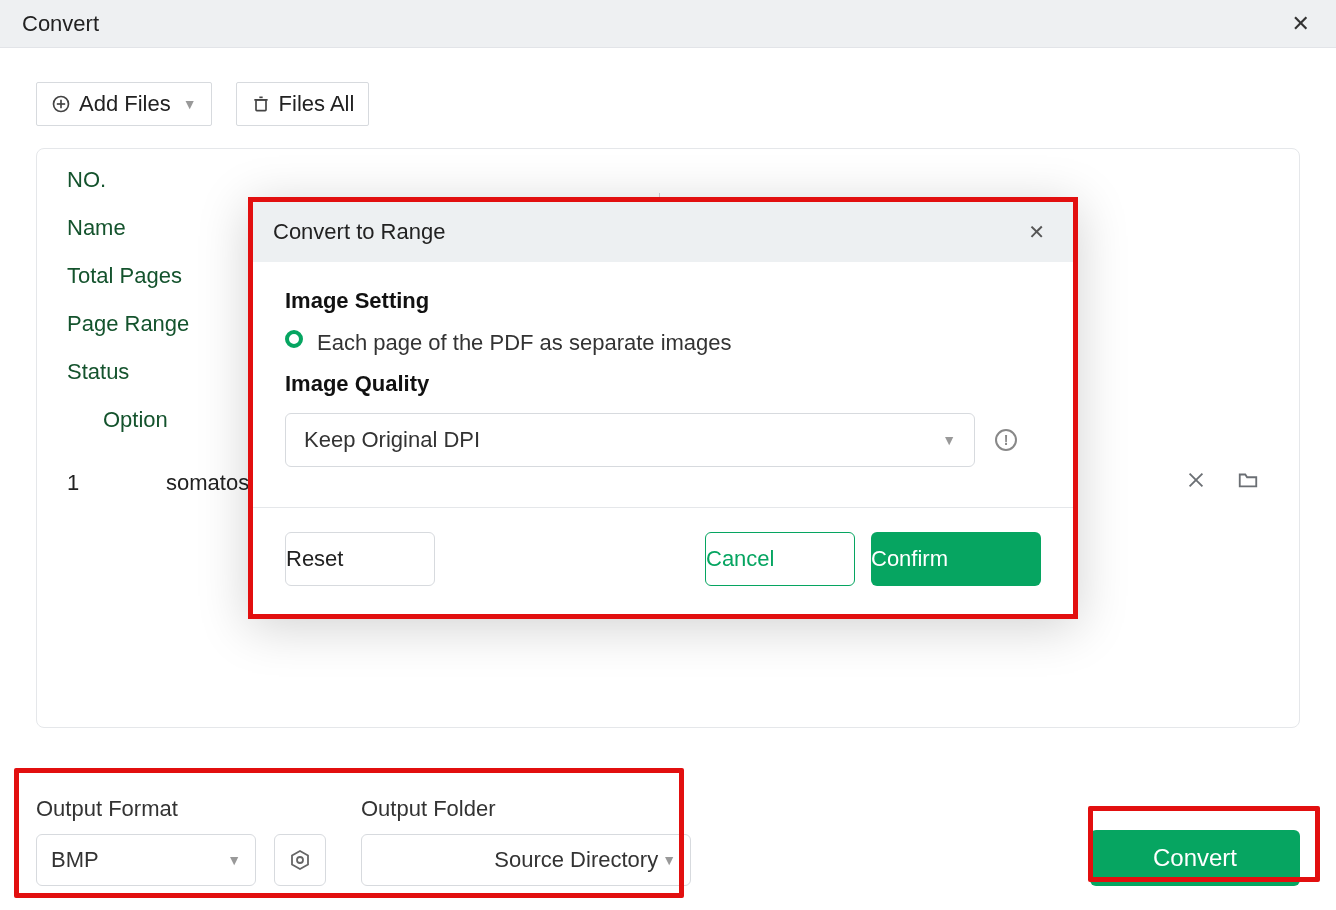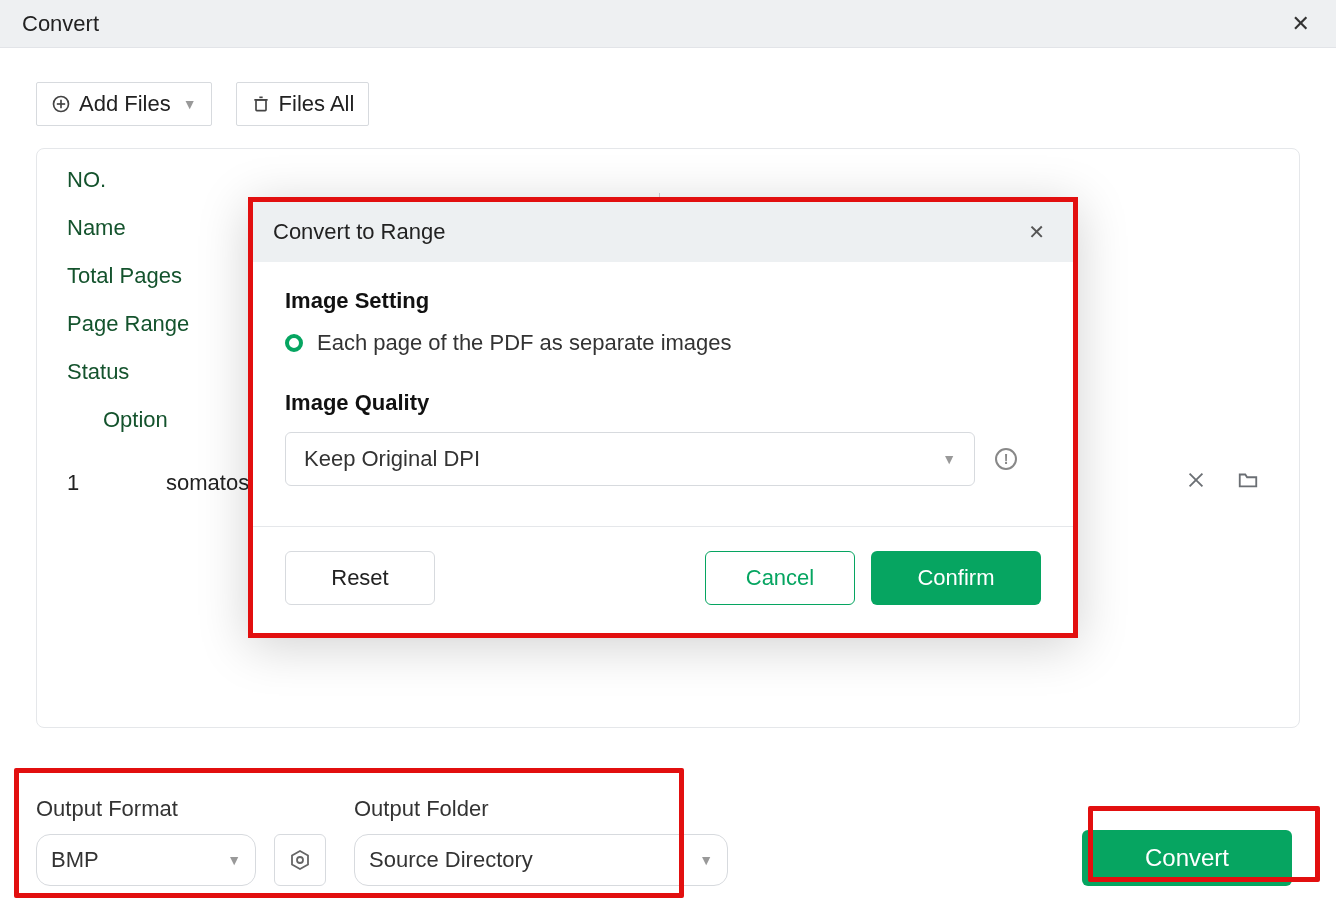--- a/index.html
+++ b/index.html
@@ -77,37 +77,37 @@
     padding: 18px 30px;
     font-size: 22px;
     color: #222;
     align-items:center;
   }
   .opt-icons { display:flex; gap:30px; justify-content:flex-end; padding-right:10px; color:#6b6f74;}
   .opt-icons svg { width:22px; height:22px; stroke:#6b6f74; }
 
   .footer {
     position: absolute;
-    left: 0; right: 8px; bottom: 24px;
+    left: 0; right: 0; bottom: 24px;
     padding: 0 36px;
     display:flex;
     align-items:flex-end;
-    gap: 28px;
+    gap: 35px;
   }
   .footer .group { display:flex; flex-direction:column; gap:10px; }
   .footer .label { font-size:22px; color:#333; margin-bottom:2px;}
   .select {
-    border:1px solid #d7dade; border-radius:14px;
+    border:1px solid #d7dade; border-radius:6px;
     height:52px; display:flex; align-items:center;
     justify-content:space-between;
     padding:0 14px; font-size:22px; background:#fff;
     cursor:pointer; color:#333;
   }
   .sel-format { width:220px; }
-  .sel-folder { width:374px; }
+  .sel-folder { width:330px;justify-content:flex-end; }
   .folder-row { display:flex; gap:18px; align-items:center;}
   .gear-btn {
     width:52px; height:52px; border:1px solid #d7dade; border-radius:6px;
     display:flex; align-items:center; justify-content:center; cursor:pointer;
     color:#555;
   }
   .convert-btn {
     margin-left:auto;
     background:#06a561; color:#fff; border:none;
     border-radius:6px; height:56px; width:210px;
@@ -129,21 +129,21 @@
   }
   .modal-header {
     background:#edf0f2;
     display:flex; align-items:center; justify-content:space-between;
     padding:14px 20px;
   }
   .modal-header .mtitle { font-size:22px; color:#222; }
   .modal-header .mclose { font-size:20px; color:#555; cursor:pointer; padding:4px 8px;}
   .modal-body { padding: 26px 32px 10px 32px; }
   .section-title { font-weight:700; font-size:22px; color:#111; margin-bottom:16px;}
-  .radio-row { display:flex; align-items:center; gap:14px; font-size:22px; color:#333; margin-bottom:34px;}
+  .radio-row { display:flex; align-items:flex-start; gap:14px; font-size:22px; color:#333; margin-bottom:15px;}
   .radio-outer {
     width:18px; height:18px; border-radius:50%;
     border:4px solid #06a561; display:inline-block; position:relative;
   }
   .radio-outer::after{
     content:""; position:absolute; left:3px; top:3px; width:4px; height:4px;
     border-radius:50%; background:#fff;
   }
   .quality-select {
     border:1px solid #d7dade; border-radius:6px;
@@ -156,21 +156,21 @@
     width:22px; height:22px; border:2px solid #888; border-radius:50%;
     display:inline-flex; align-items:center; justify-content:center;
     font-size:14px; color:#888; font-weight:700;
   }
   .modal-sep { height:1px; background:#e5e7ea; margin:0 0px; }
   .modal-footer {
     display:flex; align-items:center; padding:24px 32px 28px 32px; gap:16px;
   }
   .mf-btn {
     height:54px; border-radius:6px; font-size:22px; cursor:pointer;
-    display:inline-flex; align-items:center; justify-content:center;
+    display:inline-flex; align-items:center; 
   }
   .reset-btn { width:150px; border:1px solid #d7dade; background:#fff; color:#222;}
   .cancel-btn { width:150px; border:1px solid #06a561; background:#fff; color:#06a561; margin-left:auto;}
   .confirm-btn { width:170px; border:none; background:#06a561; color:#fff;}
 </style>
 </head>
 <body>
 
 <div class="title-bar">
   <span class="title">Convert</span>

